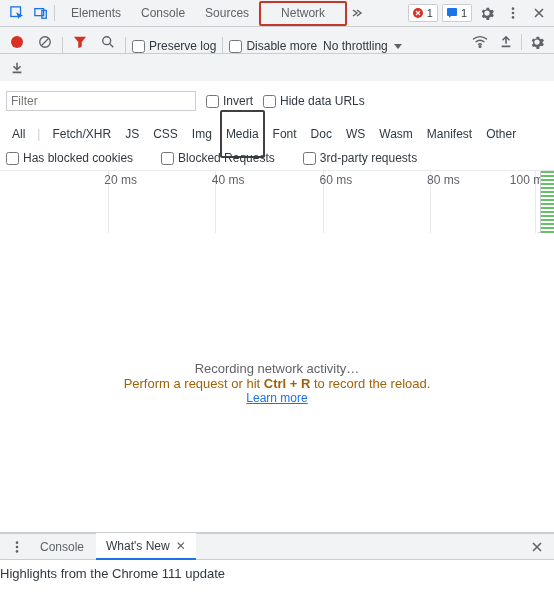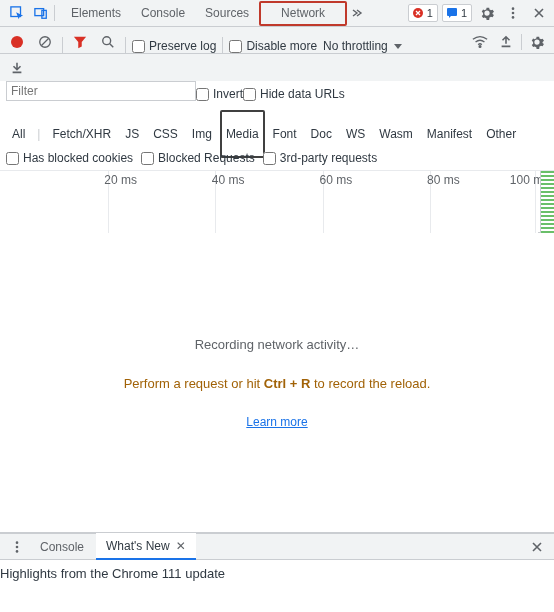--- a/index.html
+++ b/index.html
@@ -89,22 +89,22 @@
 
   
   .toolbar3 {
     display:flex; align-items:center; height:27px;
     background:#f1f3f4;
     padding:0 6px;
   }
 
   
   .filterbar {
-    display:flex; align-items:flex-end;
-    height:27px; padding: 20px 6px; 
+    display:flex; align-items:center;
+    height:27px; padding: 20px 6px; gap:10px;
     background:#ffffff;
   }
   .filter-input {
     width: 190px;
     height: 20px;
     border: 1px solid #cacdd1;
     padding: 2px 4px;
     font-size: 12px;
   }
   
@@ -115,21 +115,21 @@
   }
   .typefilters .pipesep { color:#cacdd1; padding:0 4px; }
   .typefilters .tf { padding: 2px 6px; color:#303942; font-size:12px; border-radius:2px; }
   .typefilters .tf.highlighted {
     border: 2px solid #404040;
     padding: 15px 4px;
   }
   
   .blockedrow {
     display:flex; align-items:center;
-    height:25px; padding:0 6px; gap:8px;
+    height:25px; padding:0 6px; gap:28px;
     background:#ffffff;
     border-bottom: 1px solid #e8eaed;
   }
 
   
   .timeline-wrap { position: relative; height: 62px; border-bottom: 1px solid #cacdd1; }
   .timeline {
     position: relative; height: 62px; background:#ffffff;
     width: 538px;
   }
@@ -144,21 +144,21 @@
   .mini-wave {
     position:absolute; right:0; top:0; width:14px; height:62px;
     background: repeating-linear-gradient(to bottom, #6abf69 0 2px, #ffffff 2px 4px);
     border-left:1px solid #cacdd1;
   }
 
   
   .main-area {
     height: 300px;
     display:flex; flex-direction:column; align-items:center; justify-content:center;
-    gap: 24px;
+    gap: 0;
     background:#ffffff;
     color:#5f6368;
     border-bottom:1px solid #cacdd1;
   }
   .main-area .line1 { font-size:13px; }
   .main-area .line2 { font-size:13px; color:#a16207; }
   .main-area .line2 b { font-weight:600; }
   .learn-link { color:#1a73e8; text-decoration: underline; }
 
   

